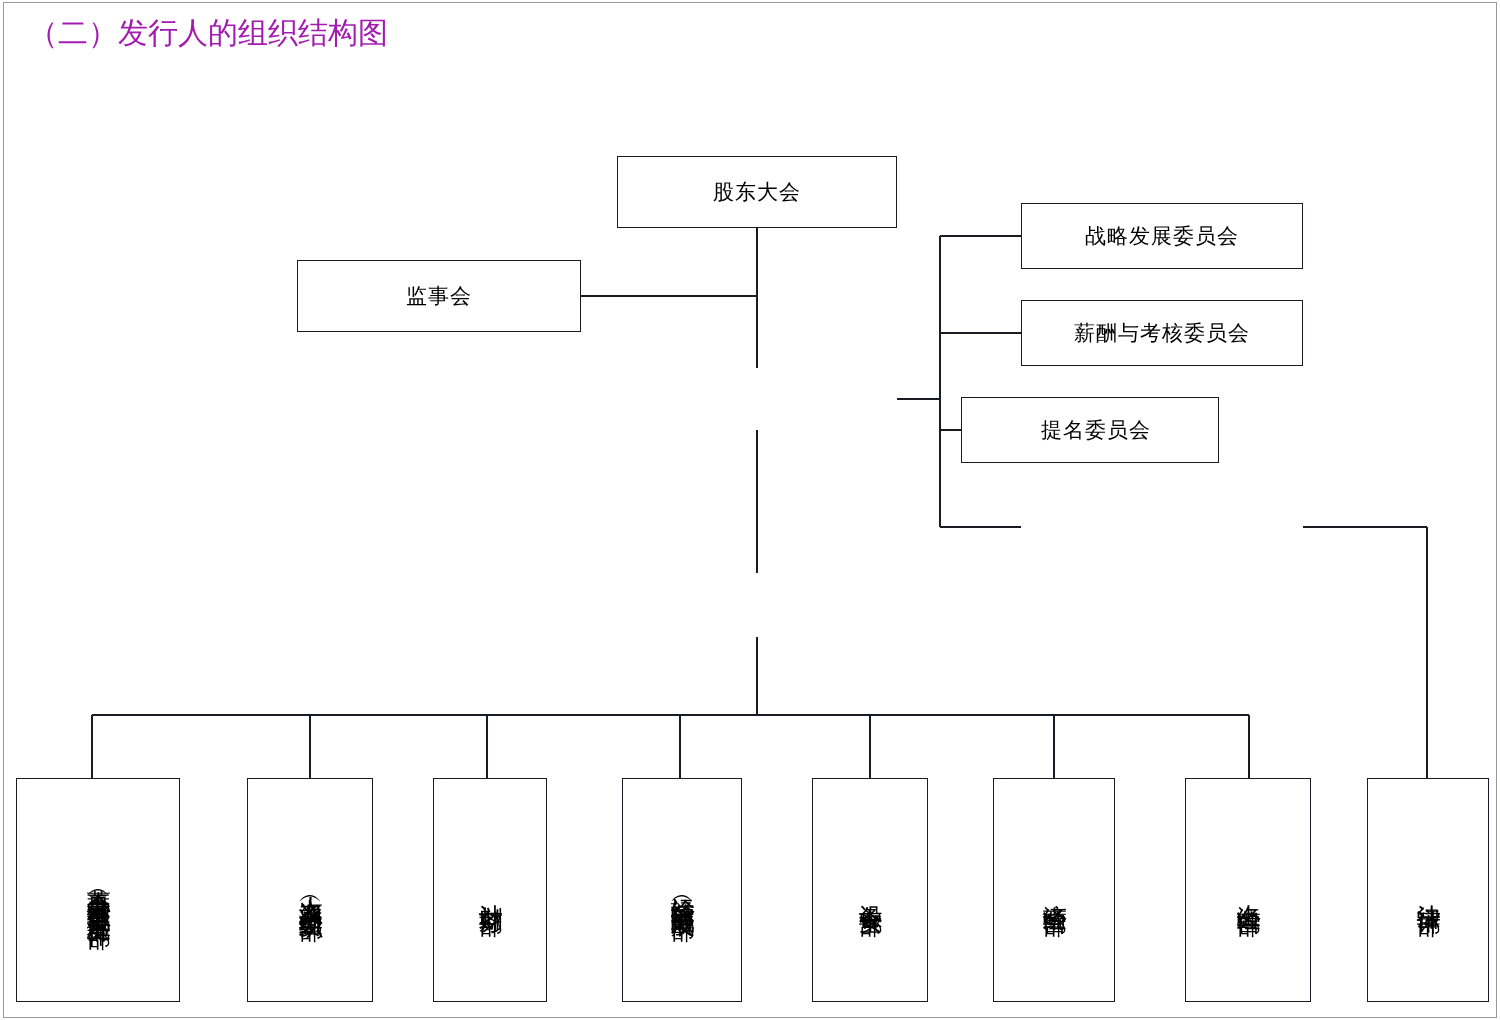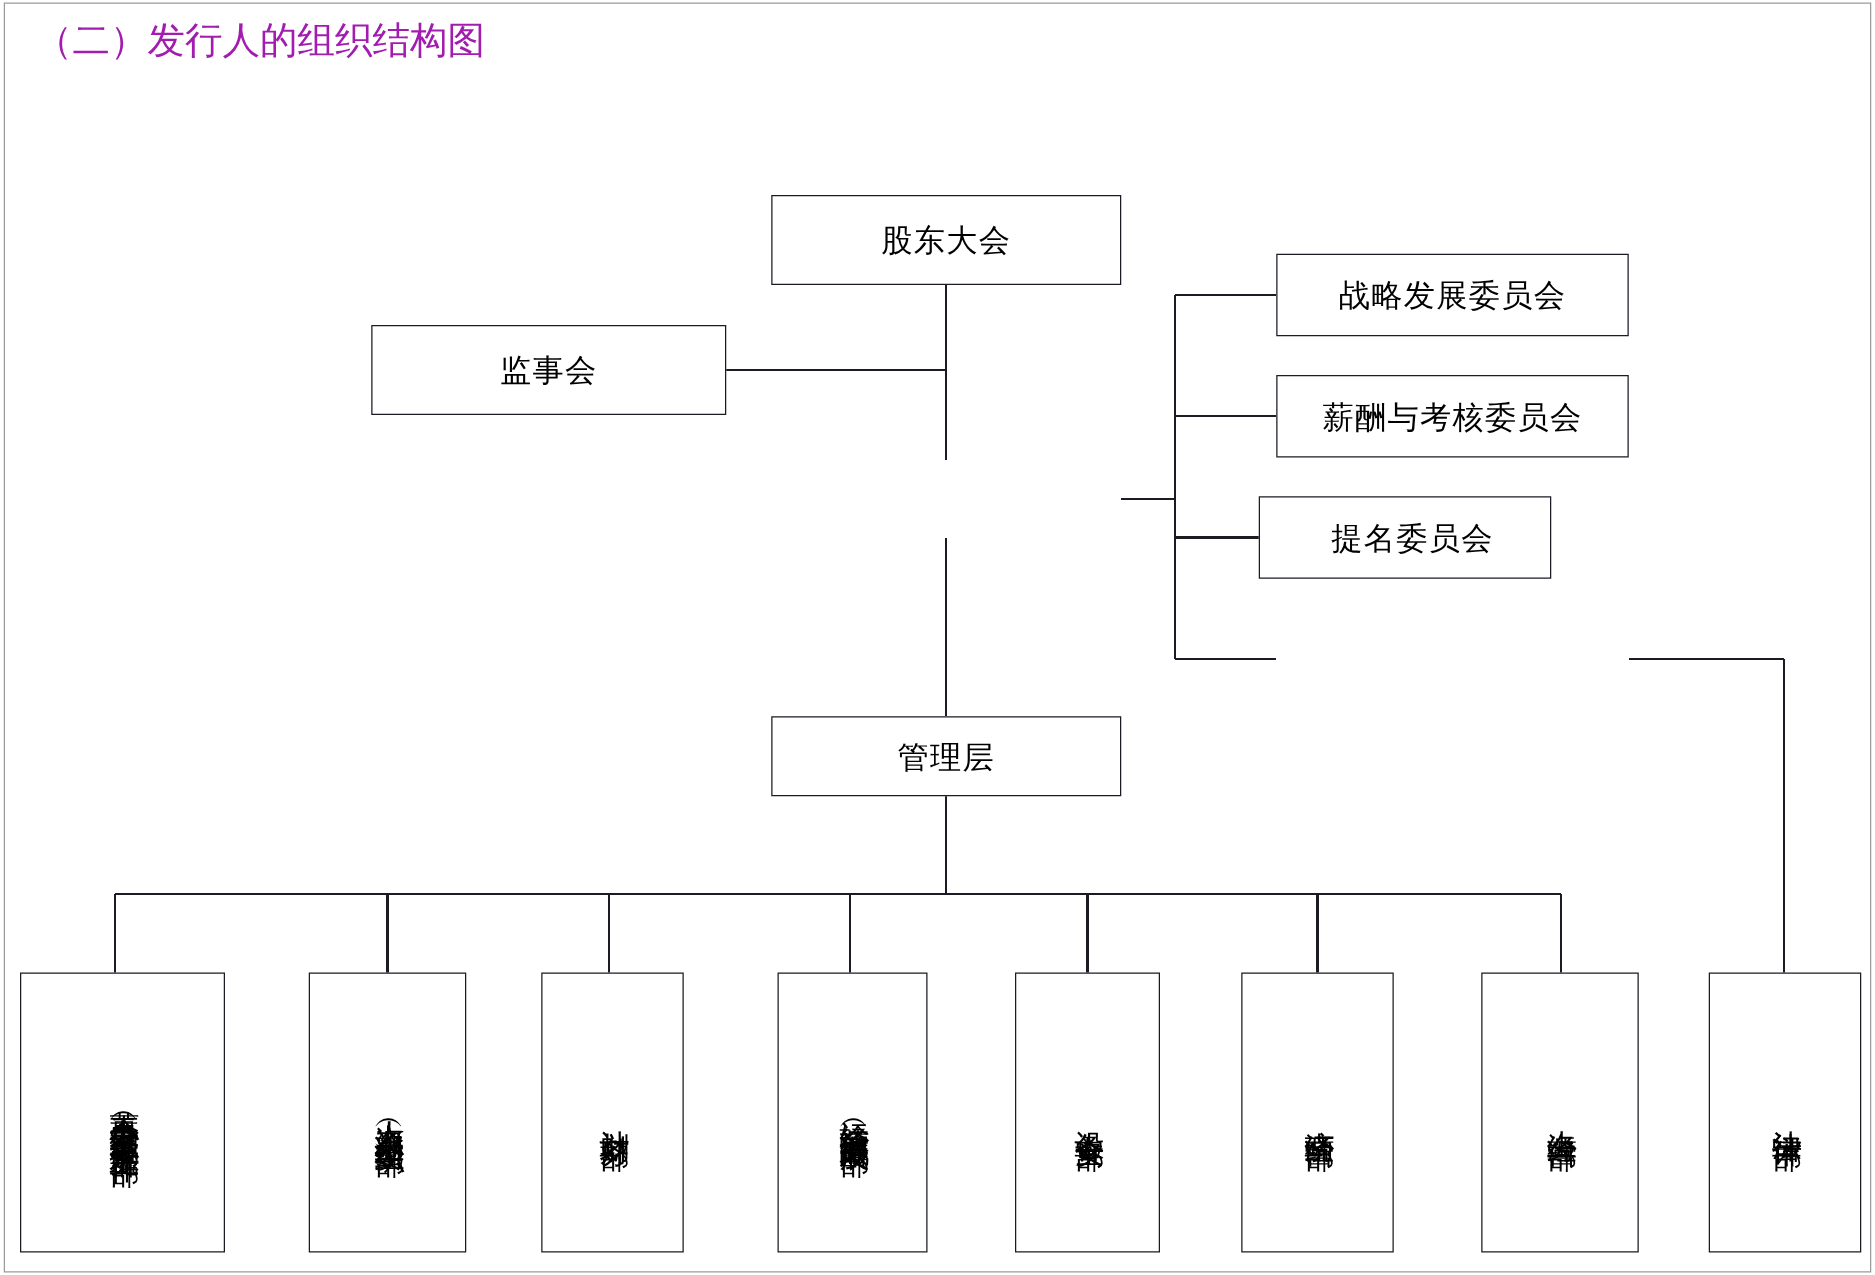--- a/index.html
+++ b/index.html
@@ -59,21 +59,21 @@
     position: absolute;
     box-sizing: border-box;
     border: 1.6px solid #1b1b23;
     background: #ffffff;
     display: flex;
     align-items: center;
     justify-content: center;
     color: #000000;
   }
   .node.horiz {
-    font-size: 25px;
+    font-size: 21px;
     letter-spacing: 1px;
   }
   .node.vert {
     writing-mode: vertical-rl;
     text-orientation: upright;
     font-size: 24px;
     letter-spacing: 2px;
     line-height: 1.22;
     padding: 10px 4px;
     text-align: center;
@@ -134,24 +134,23 @@
 
     <div class="node horiz" style="left:617px; top:156px; width:280px; height:72px;">股东大会</div>
 
     <div class="node horiz" style="left:285px; top:260px; width:284px; height:72px;margin-left:12px;">监事会</div>
 
 
     <div class="node horiz" style="left:1021px; top:203px; width:282px; height:66px;font-family:Liberation Mono, monospace;">战略发展委员会</div>
 
     <div class="node horiz" style="left:1021px; top:300px; width:282px; height:66px;">薪酬与考核委员会</div>
 
-    <div class="node horiz" style="left:1007px; top:397px; width:234px; height:66px;padding-left:12px;">提名委员会</div>
+    <div class="node horiz" style="left:961px; top:397px; width:258px; height:66px;padding-left:12px;">提名委员会</div>
 
 
-    <div class="node horiz" style="left:617px; top:573px; width:280px; height:64px;">管理层</div>
 
     <div class="node vert" style="left:16px; top:778px; width:164px; height:224px;">
       <span class="vtext">董事会办公室（综合管理部）（党群工作部）</span>
     </div>
 
     <div class="node vert" style="left:247px; top:778px; width:126px; height:224px;">
       <span class="vtext">人力资源部（党委组织部）</span>
     </div>
 
     <div class="node vert" style="left:433px; top:778px; width:114px; height:224px;">

